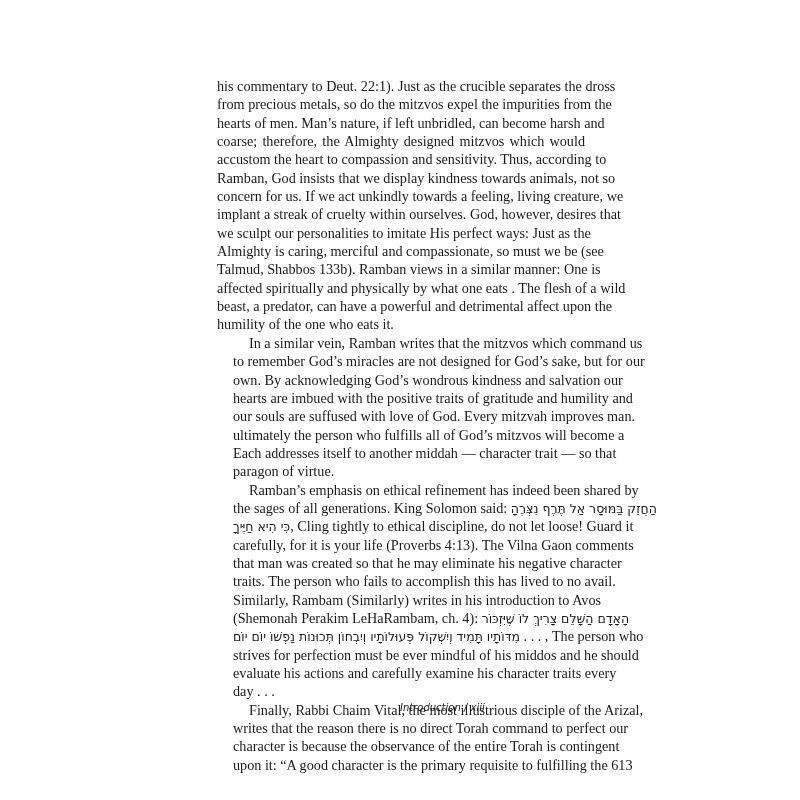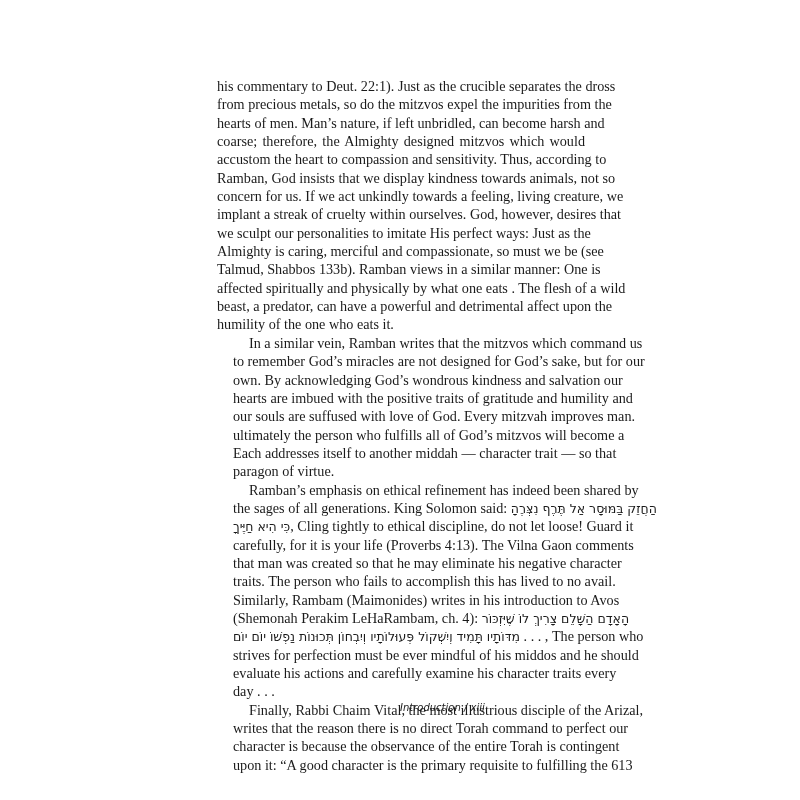--- a/index.html
+++ b/index.html
@@ -64,21 +64,21 @@
       <span class="line"><span>Each addresses itself to another </span><span class="it">middah</span><span> — character trait — so that</span></span>
       <span class="line last"><span>paragon of virtue.</span></span>
     </div>
     <div class="para indent">
       <span class="line" style="padding-left: 16px;"><span class="it">Ramban’s</span><span> emphasis on ethical refinement has indeed been shared by</span></span>
       <span class="line"><span>the sages of all generations. King Solomon said: </span><span class="heb">הַחֲזֵק בַּמּוּסָר אַל תֶּרֶף נִצְּרֶהָ</span></span>
       <span class="line"><span class="heb">כִּי הִיא חַיֶּיךָ</span><span>, </span><span class="it">Cling tightly to ethical discipline, do not let loose! Guard it</span></span>
       <span class="line"><span class="it">carefully, for it is your life</span><span> (</span><span class="it">Proverbs</span><span> 4:13). The </span><span class="it">Vilna Gaon</span><span> comments</span></span>
       <span class="line"><span>that man was created so that he may eliminate his negative character</span></span>
       <span class="line"><span>traits. The person who fails to accomplish this has lived to no avail.</span></span>
-      <span class="line"><span>Similarly, </span><span class="it">Rambam</span><span> (Maimonides) writes in his introduction to </span><span class="it">Avos</span></span>
+      <span class="line"><span>Similarly, </span><span class="it">Rambam</span><span> (Similarly) writes in his introduction to </span><span class="it">Avos</span></span>
       <span class="line"><span>(</span><span class="it">Shemonah Perakim LeHaRambam</span><span>, ch. 4): </span><span class="heb">הָאָדָם הַשָּׁלֵם צָרִיךְ לוֹ שֶׁיִּזְכּוֹר</span></span>
       <span class="line"><span class="heb">מִדּוֹתָיו תָּמִיד וְיִשְׁקוֹל פְּעוּלוֹתָיו וְיִבְחוֹן תְּכוּנוֹת נַפְשׁוֹ יוֹם יוֹם</span><span> . . . , </span><span class="it">The person who</span></span>
       <span class="line"><span class="it">strives for perfection must be ever mindful of his middos and he should</span></span>
       <span class="line"><span class="it">evaluate his actions and carefully examine his character traits every</span></span>
       <span class="line last"><span class="it">day . . .</span></span>
     </div>
     <div class="para indent">
       <span class="line" style="padding-left: 16px;"><span>Finally, </span><span class="it">Rabbi Chaim Vital</span><span>, the most illustrious disciple of the </span><span class="it">Arizal</span><span>,</span></span>
       <span class="line"><span>writes that the reason there is no direct Torah command to perfect our</span></span>
       <span class="line"><span>character is because the observance of the entire Torah is contingent</span></span>

